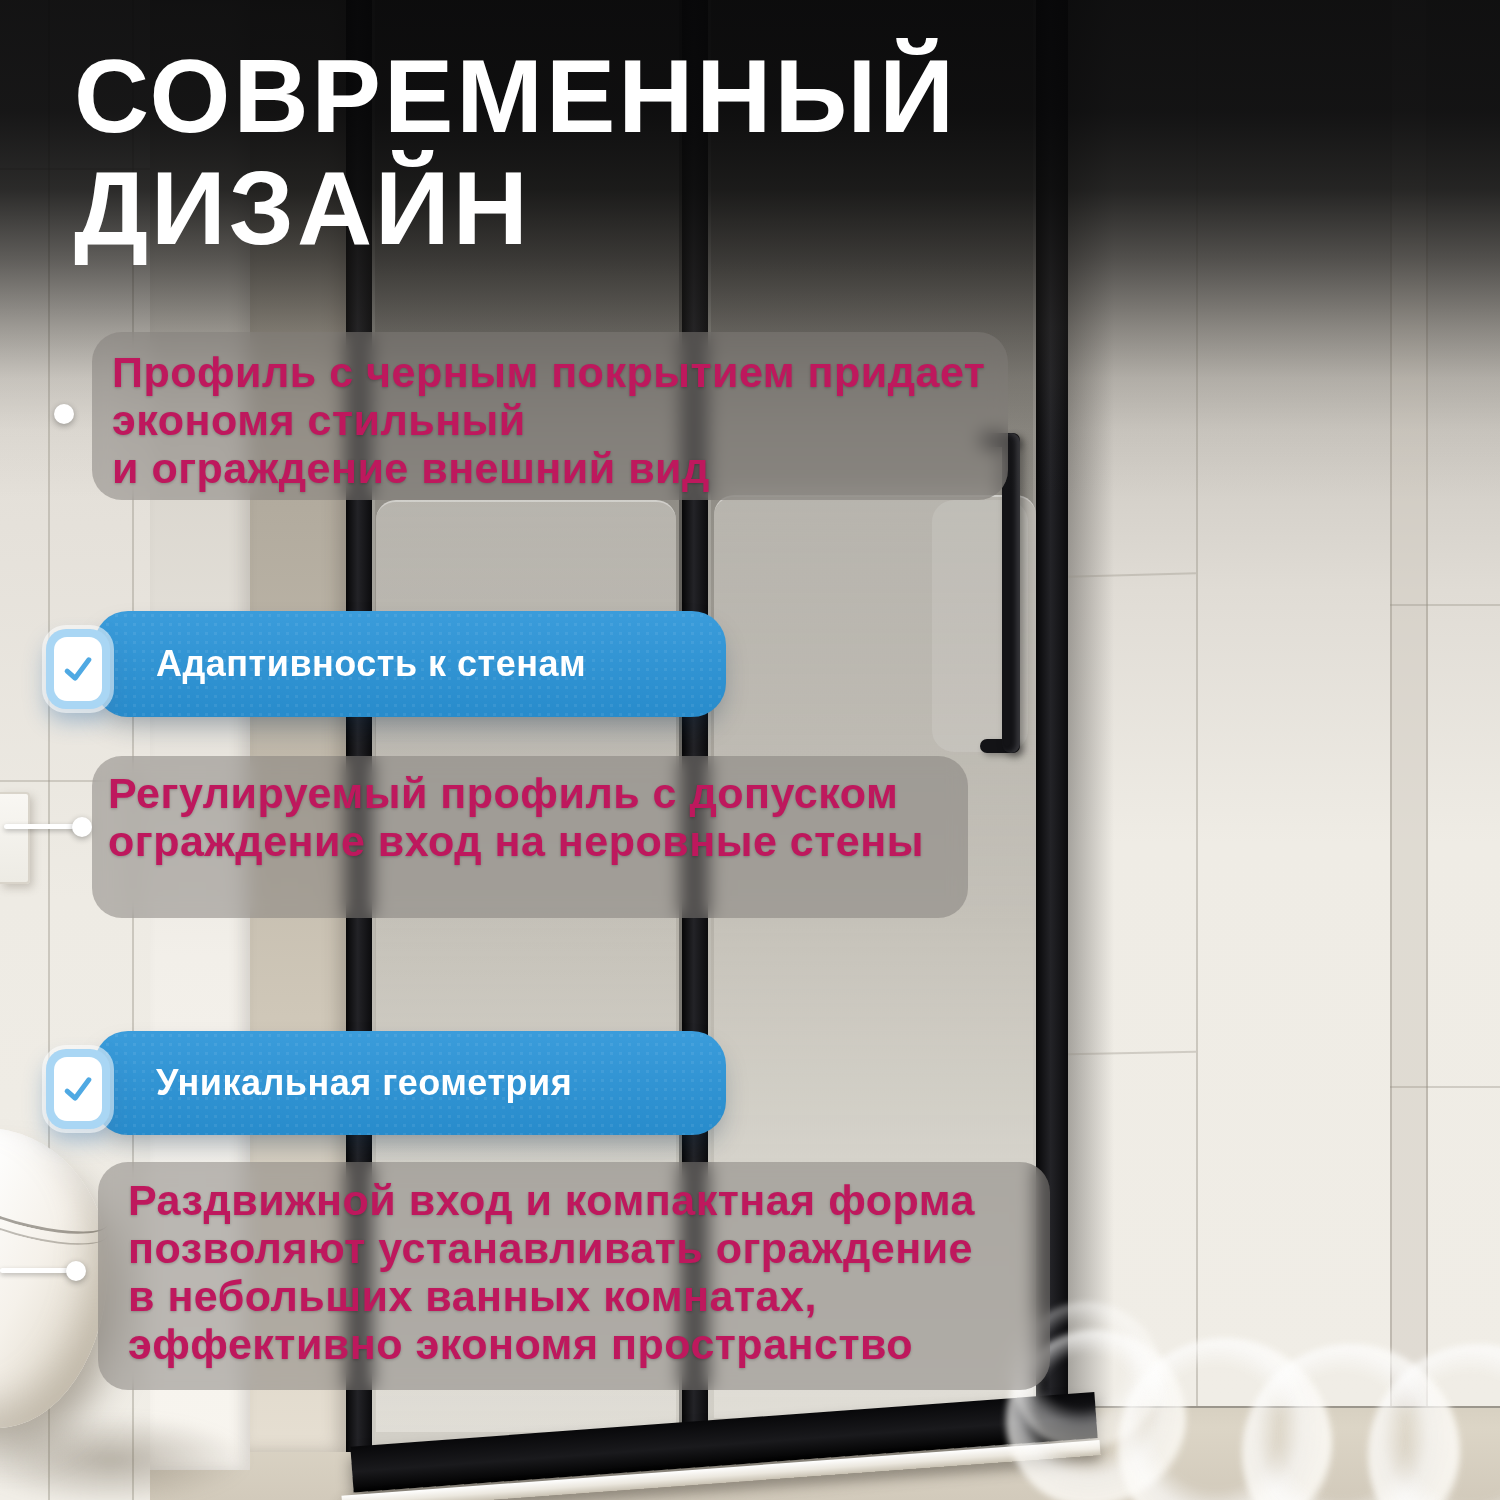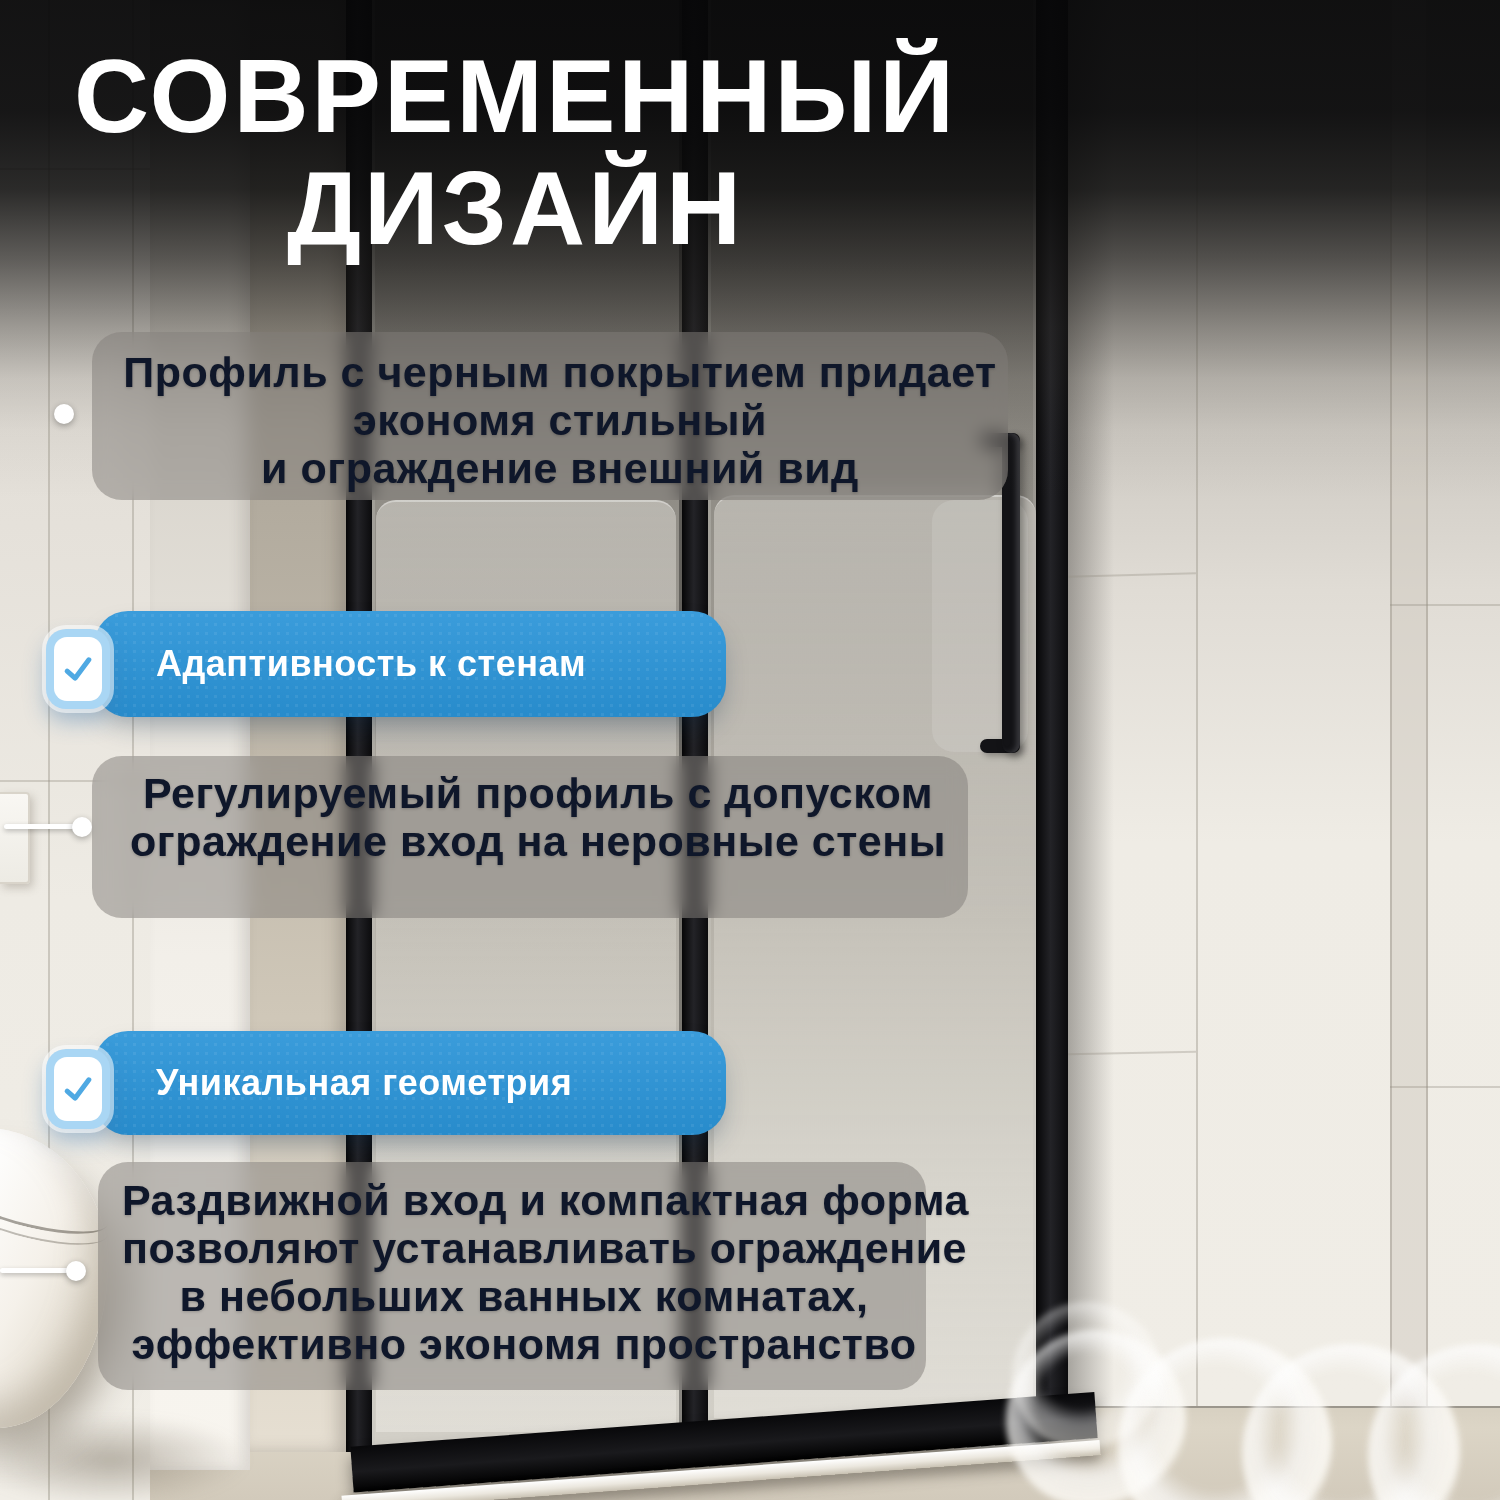--- a/index.html
+++ b/index.html
@@ -1,20 +1,19 @@
 <!DOCTYPE html>
 <html lang="ru" style="--badge-blue: #2a94d8; --checkmark-blue: #4fa9e3; --checkbox-border-blue: #a9d6f4; --panel-gray: rgba(127,124,119,0.5); --text-white: #ffffff;"><head>
 <meta charset="utf-8">
 <style>
   html,body{margin:0;padding:0;background:#101010;}
   .canvas{
     position:relative;width:1500px;height:1500px;overflow:hidden;
     font-family:"Liberation Sans","DejaVu Sans",sans-serif;
     background:#cfcac0;
-    text-align:center;
   }
   .canvas *{position:absolute;box-sizing:border-box;}
 
   
   .scene{inset:0;z-index:1;}
 
   .floor{left:0;top:1368px;width:1500px;height:132px;z-index:1;
     background:linear-gradient(180deg,#cec7b8 0%,#dcd5c6 45%,#d2cabb 100%);}
   .floor-shadow{left:-30px;top:1415px;width:280px;height:90px;border-radius:50%;
     background:radial-gradient(closest-side,rgba(112,102,86,.45),rgba(112,102,86,0));filter:blur(6px);z-index:3;}
@@ -102,26 +101,26 @@
       rgba(70,66,60,.05) 50%,rgba(0,0,0,0) 58%);}
 
   
   .content{inset:0;z-index:10;}
   .title{left:74px;top:40px;margin:0;color:#fff;font-weight:700;line-height:112px;
     font-size:104px;letter-spacing:3px;}
   .title span{position:static;display:block;}
 
   .panel{border-radius:30px;background:var(--panel-gray,rgba(127,124,119,.5));
     -webkit-backdrop-filter:blur(9px);backdrop-filter:blur(9px);
-    color:#0f172a;font-weight:700;font-size:43px;line-height:48px;letter-spacing:.5px;
+    color:#be185d;font-weight:700;font-size:43px;line-height:48px;letter-spacing:.5px;
     text-shadow:0 1px 3px rgba(0,0,0,.22);}
   .panel span{position:static;display:block;white-space:nowrap;}
   .panel-1{left:92px;top:332px;width:916px;height:168px;padding:16px 0 0 20px;}
   .panel-2{left:92px;top:756px;width:876px;height:162px;padding:13px 0 0 16px;}
-  .panel-3{left:98px;top:1162px;width:828px;height:228px;padding:14px 0 0 24px;}
+  .panel-3{left:98px;top:1162px;width:952px;height:228px;padding:14px 0 0 30px;}
 
   .badge{height:106px;border-radius:34px;background-color:var(--badge-blue,#2a94d8);
     background-image:radial-gradient(rgba(255,255,255,.07) 1.5px,transparent 1.6px),
       linear-gradient(180deg,rgba(255,255,255,.08),rgba(0,0,0,.06));
     background-size:9px 9px,100% 100%;
     box-shadow:0 14px 28px -8px rgba(15,45,75,.4);
     display:flex;align-items:center;color:#fff;font-weight:700;font-size:36px;letter-spacing:.5px;}
   .badge span{position:static;padding-left:62px;white-space:nowrap;}
   .badge-1{left:94px;top:611px;width:632px;}
   .badge-2{left:94px;top:1031px;width:632px;height:104px;}

